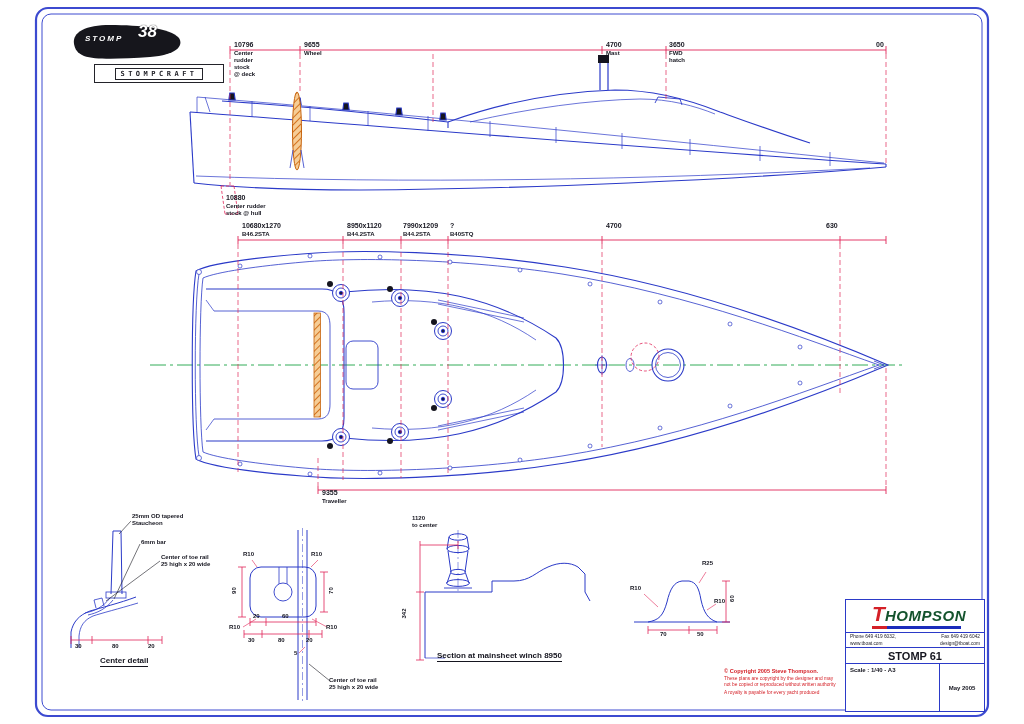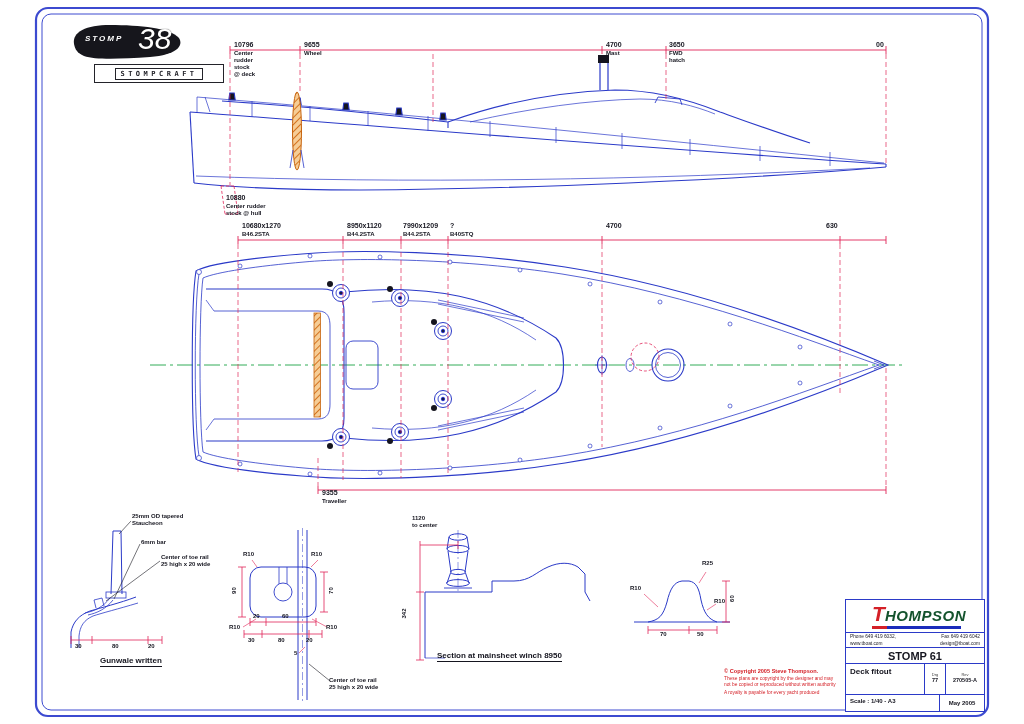--- a/index.html
+++ b/index.html
@@ -6,21 +6,21 @@
   .sheet{position:relative;width:1024px;height:724px;background:#ffffff;overflow:hidden;
          font-family:"Liberation Sans","DejaVu Sans",sans-serif;}
   .art{position:absolute;left:0;top:0;}
   .lbl{position:absolute;color:#15151f;white-space:pre-line;line-height:1.18;}
   .dim{font-size:7px;font-weight:700;}
   .sub{font-size:6px;font-weight:700;}
   .rot{transform:rotate(-90deg);transform-origin:center;}
   .title-u{font-size:8px;font-weight:700;border-bottom:1px solid #15151f;padding-bottom:1px;}
   .logo-word{position:absolute;left:85px;top:34px;color:#fff;font-size:8px;font-weight:700;
              font-style:italic;letter-spacing:2px;}
-  .logo-num{position:absolute;left:138px;top:22px;color:#fff;font-size:30px;font-weight:400;
+  .logo-num{position:absolute;left:138px;top:22px;color:#fff;font-size:17px;font-weight:700;
             font-style:italic;text-shadow:0 0 1px #000;}
   .wordmark{position:absolute;left:58px;top:64px;width:128px;height:17px;border:1.4px solid #23232a;
             display:flex;align-items:center;justify-content:center;margin-left:36px;}
   .wordmark-inner{border:0.8px solid #23232a;padding:1px 4px;font-size:7px;font-weight:700;
             letter-spacing:3.5px;color:#23232a;font-family:"DejaVu Sans Mono",monospace;}
   
   .tblock{position:absolute;left:845px;top:599px;width:140px;height:113px;border:1.6px solid #2b3ac8;
           background:#fff;box-sizing:border-box;display:flex;flex-direction:column;}
   .tb-logo{height:32px;position:relative;border-bottom:1px solid #2b3ac8;}
   .tb-logo .t-red{position:absolute;left:26px;top:2px;font-size:21px;font-weight:800;font-style:italic;color:#d42027;}
@@ -280,21 +280,21 @@
 <span class="lbl sub" style="left:322px;top:498px">Traveller</span>
 
 <span class="lbl sub" style="left:132px;top:513px">25mm OD tapered
 Staucheon</span>
 <span class="lbl sub" style="left:141px;top:539px">6mm bar</span>
 <span class="lbl sub" style="left:161px;top:554px">Center of toe rail
 25 high x 20 wide</span>
 <span class="lbl sub" style="left:75px;top:643px">30</span>
 <span class="lbl sub" style="left:112px;top:643px">80</span>
 <span class="lbl sub" style="left:148px;top:643px">20</span>
-<span class="lbl title-u" style="left:100px;top:656px">Gunwale written</span>
+<span class="lbl title-u" style="left:100px;top:656px">Center detail</span>
 
 <span class="lbl sub" style="left:243px;top:551px">R10</span>
 <span class="lbl sub" style="left:311px;top:551px">R10</span>
 <span class="lbl sub" style="left:229px;top:624px">R10</span>
 <span class="lbl sub" style="left:326px;top:624px">R10</span>
 <span class="lbl sub rot" style="left:231px;top:587px">90</span>
 <span class="lbl sub rot" style="left:328px;top:587px">70</span>
 <span class="lbl sub" style="left:253px;top:613px">20</span>
 <span class="lbl sub" style="left:282px;top:613px">60</span>
 <span class="lbl sub" style="left:248px;top:637px">30</span>
@@ -327,31 +327,20 @@
     <div class="ln">
       <span>Phone  649 419 6032,</span>
       <span>Fax 649 419 6042</span>
     </div>
     <div class="ln">
       <span>www.tboat.com</span>
       <span>design@tboat.com</span>
     </div>
   </div>
   <div class="tb-model">STOMP 61</div>
-  <div class="tb-fitout">
-    <div class="name">Deck fitout</div>
-    <div class="tb-cell" style="width:20px">
-      <span class="hdr">Drg</span>
-      <span class="val">77</span>
-    </div>
-    <div class="tb-cell" style="width:38px">
-      <span class="hdr">Rev</span>
-      <span class="val">270505-A</span>
-    </div>
-  </div>
   <div class="tb-bottom">
     <div class="scale">Scale : 1/40 - A3</div>
     <div class="date">May 2005</div>
   </div>
 </div>
 
 <div class="copyright">
   <div class="c1">©  Copyright 2005   Steve Thompson.</div>
   <div class="c2">These plans are copyright by the designer and may</div>
   <div class="c2">not be copied or reproduced without written authority</div>

